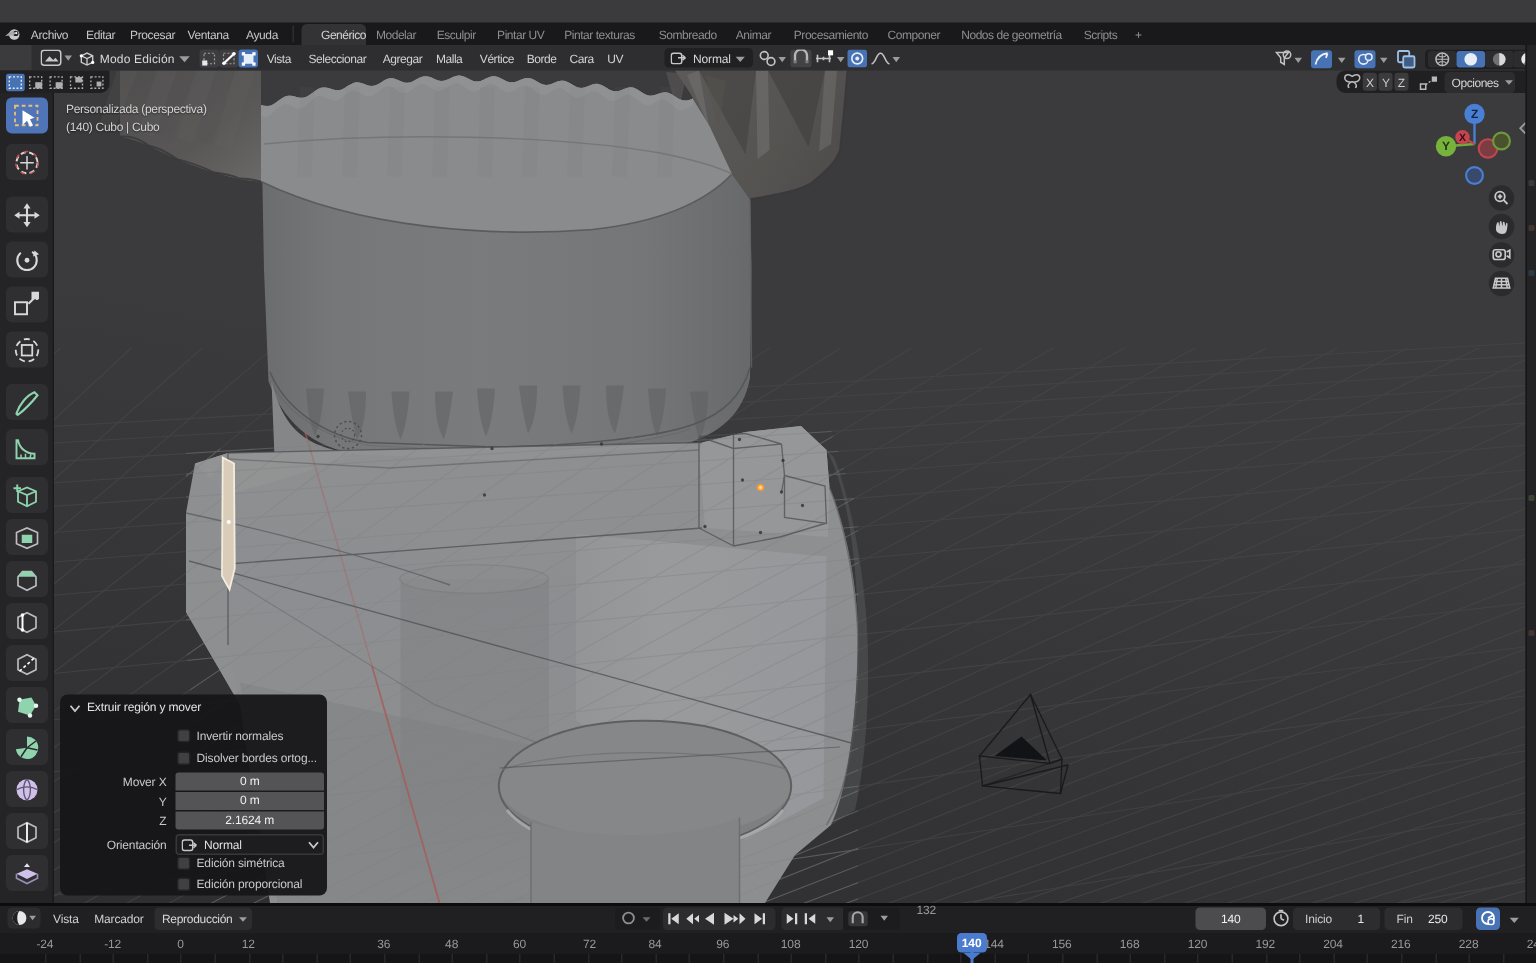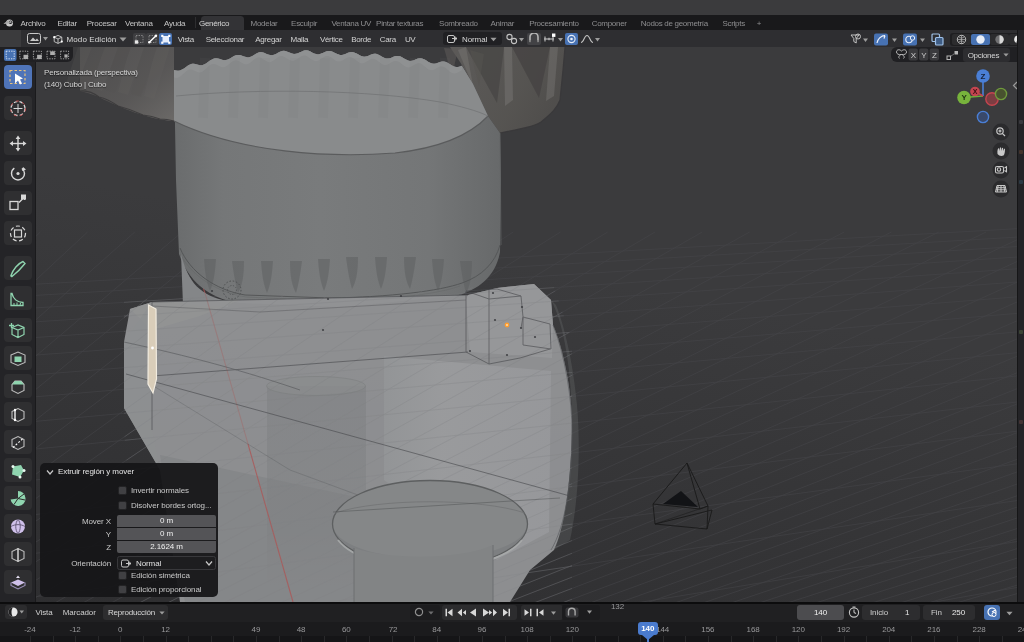--- a/index.html
+++ b/index.html
@@ -488,24 +488,24 @@
   <circle cx="15.6" cy="10" r="1.6" fill="#efefef"></circle>
   <path d="M1 14 C 5 10 9 7 13 6 L 10 9 L 16 9 L 12 13 Z" fill="#a8a8a8"></path>
       </svg>
 <span class="abs" style="left:20.5px;top:3.5px;color:#c6c6c6;letter-spacing:-0.25px">Archivo</span>
 <span class="abs" style="left:57.4px;top:3.5px;color:#c6c6c6;letter-spacing:-0.25px">Editar</span>
 <span class="abs" style="left:86.7px;top:3.5px;color:#c6c6c6;letter-spacing:-0.25px">Procesar</span>
 <span class="abs" style="left:125px;top:3.5px;color:#c6c6c6;letter-spacing:-0.25px">Ventana</span>
 <span class="abs" style="left:164px;top:3.5px;color:#c6c6c6;letter-spacing:-0.25px">Ayuda</span>
 <div class="abs" style="left:195px;top:2px;width:1px;height:11px;background:#2e2e30"></div>
 <div class="abs" style="left:201px;top:1px;width:42.5px;height:14px;background:#333336;border-radius:3.5px 3.5px 0 0"></div>
-<span class="abs" style="left:199px;top:3.5px;color:#d6d6d6;letter-spacing:-0.3px">Genérico</span>
+<span class="abs" style="left:214px;top:3.5px;color:#d6d6d6;letter-spacing:-0.3px">Genérico</span>
 <span class="abs" style="left:250.6px;top:3.5px;color:#8e8e90;letter-spacing:-0.3px">Modelar</span>
 <span class="abs" style="left:291.1px;top:3.5px;color:#8e8e90;letter-spacing:-0.3px">Esculpir</span>
-<span class="abs" style="left:331.4px;top:3.5px;color:#8e8e90;letter-spacing:-0.3px">Ventana UV</span>
+<span class="abs" style="left:331.4px;top:3.5px;color:#8e8e90;letter-spacing:-0.3px">Pintar UV</span>
 <span class="abs" style="left:376.1px;top:3.5px;color:#8e8e90;letter-spacing:-0.3px">Pintar texturas</span>
 <span class="abs" style="left:439.1px;top:3.5px;color:#8e8e90;letter-spacing:-0.3px">Sombreado</span>
 <span class="abs" style="left:490.5px;top:3.5px;color:#8e8e90;letter-spacing:-0.3px">Animar</span>
 <span class="abs" style="left:529.2px;top:3.5px;color:#8e8e90;letter-spacing:-0.3px">Procesamiento</span>
 <span class="abs" style="left:591.7px;top:3.5px;color:#8e8e90;letter-spacing:-0.3px">Componer</span>
 <span class="abs" style="left:640.8px;top:3.5px;color:#8e8e90;letter-spacing:-0.3px">Nodos de geometría</span>
 <span class="abs" style="left:722.5px;top:3.5px;color:#8e8e90;letter-spacing:-0.3px">Scripts</span>
 <span class="abs" style="left:756.7px;top:3.5px;color:#8e8e90;letter-spacing:-0.3px">+</span>
 </div>
 <div class="abs" style="left:0;top:30px;width:1024px;height:17px;background:#2e2e31;margin-left:21px;">
@@ -802,21 +802,21 @@
 <svg class="abs" style="left:1006px;top:610.5px" width="7" height="5" viewBox="0 0 8 5">
       <path d="M0.5 0.5 L7.5 0.5 L4 4.5 Z" fill="#9c9c9c"></path>
     </svg>
 <div class="abs" style="left:0;top:622px;width:1024px;height:20px;background:#1b1b1d"></div>
 <div class="abs" style="left:0;top:636px;width:1024px;height:6px;background:#151517"></div>
 <div class="abs" style="left:15.9px;top:625px;width:28px;text-align:center;color:#98989a">-24</div>
 <div class="abs" style="left:61.1px;top:625px;width:28px;text-align:center;color:#98989a">-12</div>
 <div class="abs" style="left:106.3px;top:625px;width:28px;text-align:center;color:#98989a">0</div>
 <div class="abs" style="left:151.5px;top:625px;width:28px;text-align:center;color:#98989a">12</div>
 <div class="abs" style="left:196.7px;top:654px;width:28px;text-align:right;color:#98989a">24</div>
-<div class="abs" style="left:241.9px;top:625px;width:28px;text-align:center;color:#98989a">49</div>
+<div class="abs" style="left:241.9px;top:625px;width:28px;text-align:center;color:#98989a">36</div>
 <div class="abs" style="left:287.1px;top:625px;width:28px;text-align:center;color:#98989a">48</div>
 <div class="abs" style="left:332.3px;top:625px;width:28px;text-align:center;color:#98989a">60</div>
 <div class="abs" style="left:379px;top:625px;width:28px;text-align:center;color:#98989a">72</div>
 <div class="abs" style="left:422.7px;top:625px;width:28px;text-align:center;color:#98989a">84</div>
 <div class="abs" style="left:467.9px;top:625px;width:28px;text-align:center;color:#98989a">96</div>
 <div class="abs" style="left:513.1px;top:625px;width:28px;text-align:center;color:#98989a">108</div>
 <div class="abs" style="left:558.3px;top:625px;width:28px;text-align:center;color:#98989a">120</div>
 <div class="abs" style="left:603.5px;top:602px;width:28px;text-align:center;color:#98989a">132</div>
 <div class="abs" style="left:648.7px;top:625px;width:28px;text-align:center;color:#98989a">144</div>
 <div class="abs" style="left:693.9px;top:625px;width:28px;text-align:center;color:#98989a">156</div>

